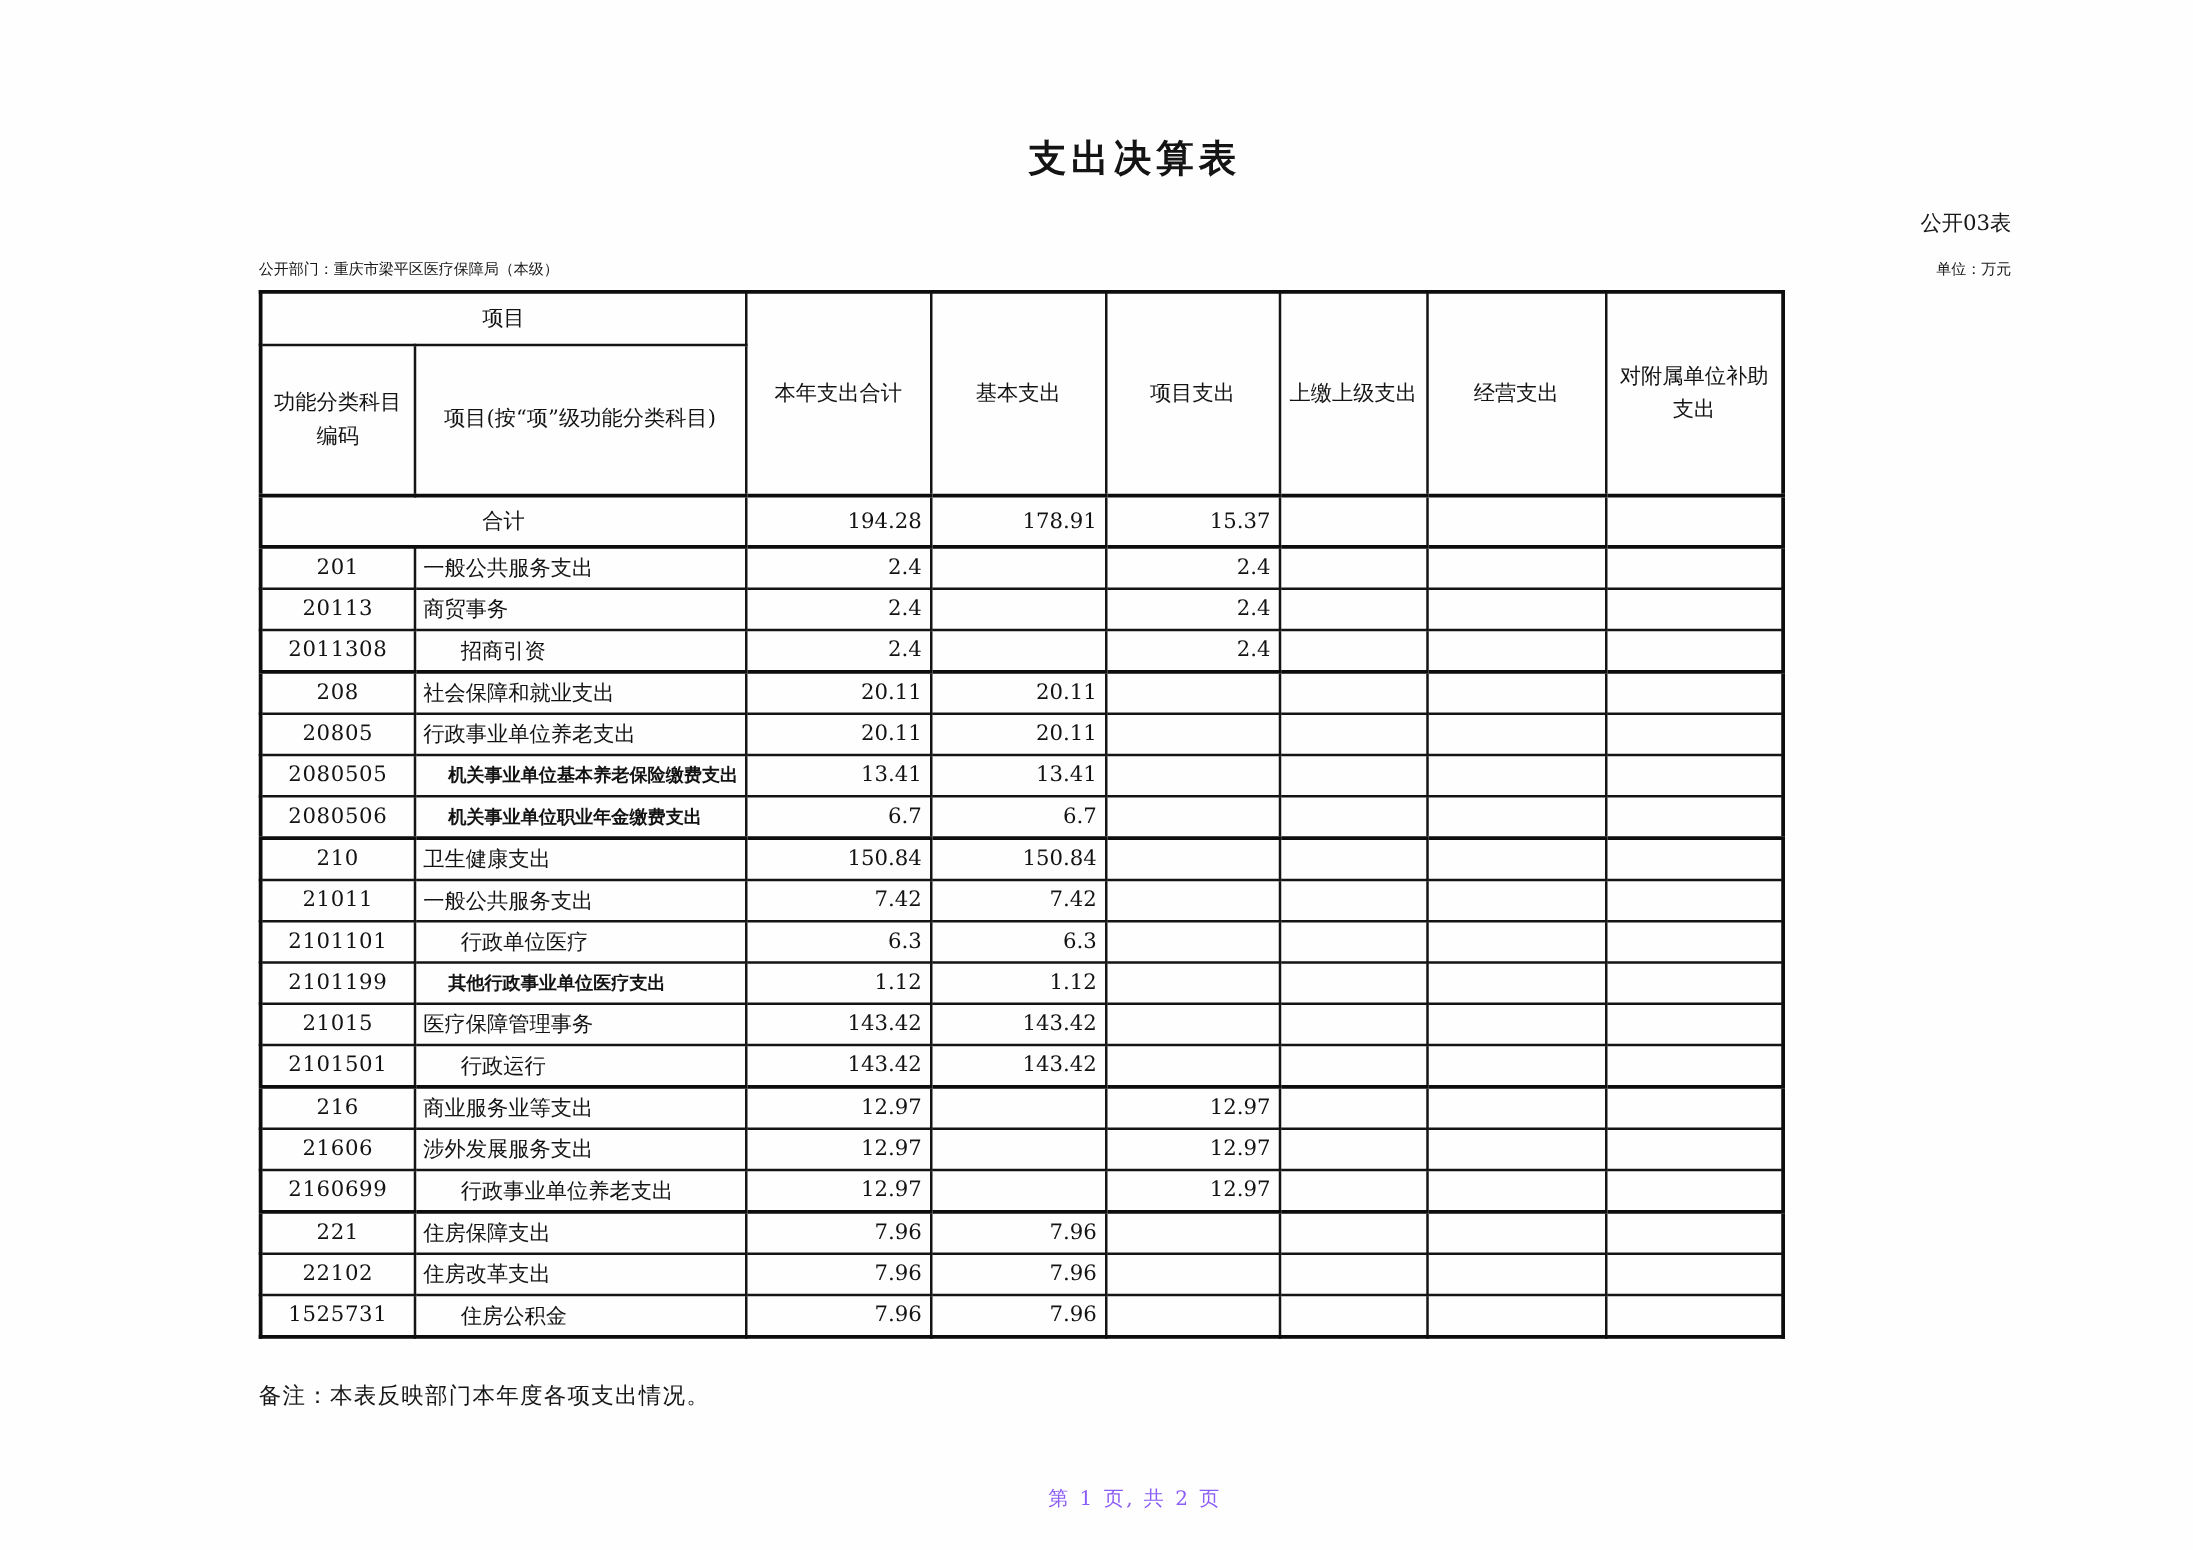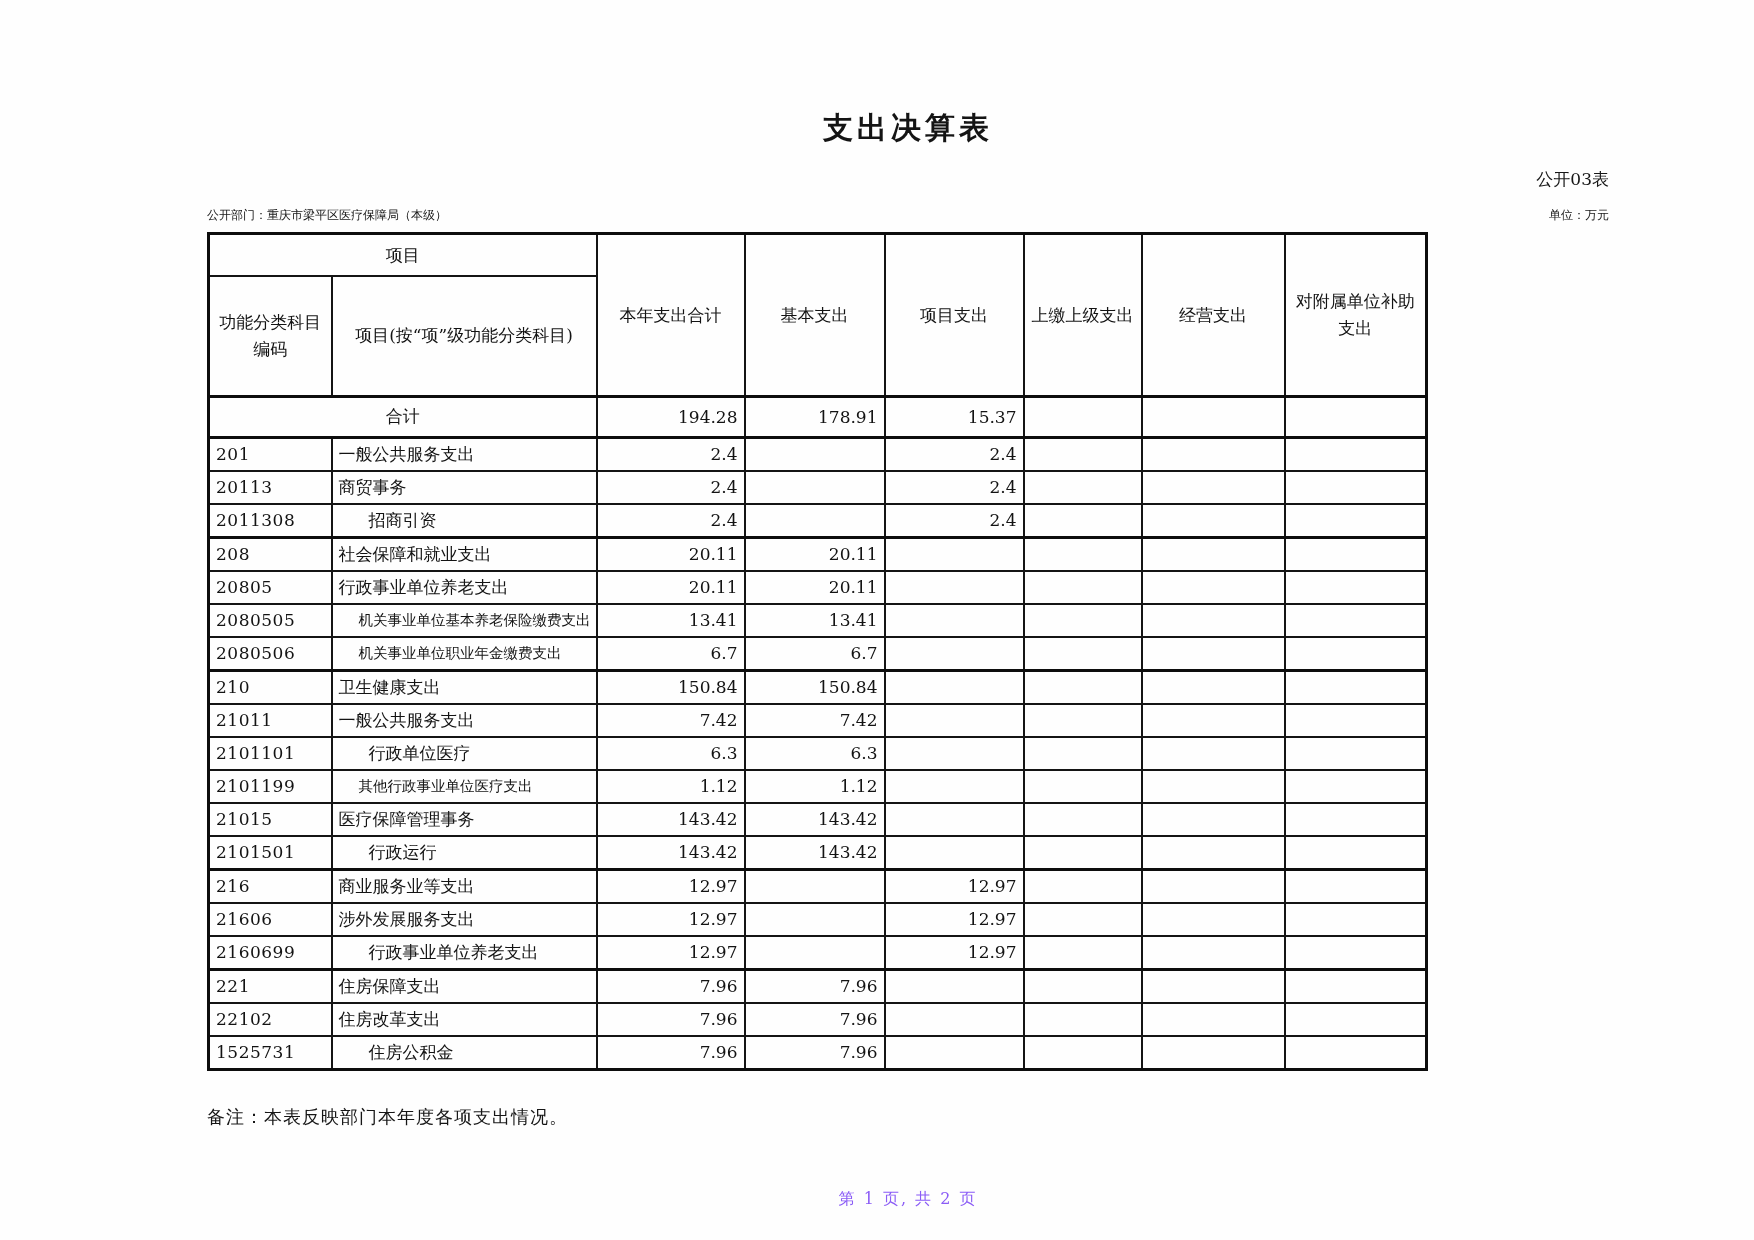--- a/index.html
+++ b/index.html
@@ -68,28 +68,28 @@
   th.col-code-h{padding:0 10px;}
   tr.total-row td{
     height:38px;
     border-top:3px solid #0d0d0d;
     border-bottom:3px solid #0d0d0d;
   }
   tr.total-row td.lbl{text-align:center;}
   tbody tr.data-row td{height:31px;}
   tbody tr.lvl0 td{border-top:3px solid #0d0d0d;}
   td.code{
-    text-align:left;
+    text-align:center;
     padding-left:5px;
     font-size:18px;
     letter-spacing:.5px;
   }
   td.name{text-align:left;white-space:nowrap;}
   td.name.ind-2{padding-left:36px;}
-  td.name.compact{font-size:14.5px;padding-left:26px;}
+  td.name.compact{font-size:14.5px;padding-left:26px;font-weight:bold;}
   td.num{
     text-align:right;
     padding-right:5px;
     font-size:18px;
   }
   .note{
     margin-top:34px;
     font-size:18px;
     line-height:24px;
     letter-spacing:1px;

